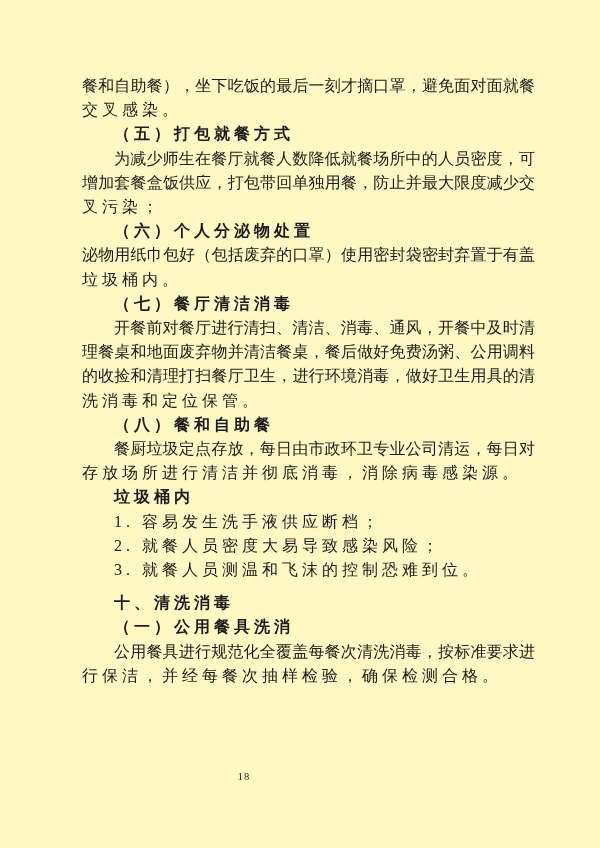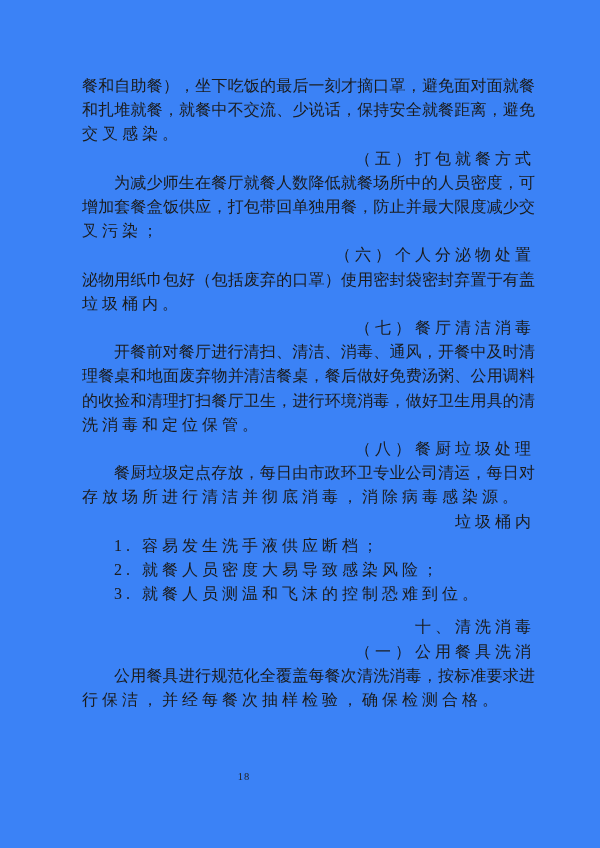--- a/index.html
+++ b/index.html
@@ -1,20 +1,20 @@
 <!DOCTYPE html>
 <html><head>
 <meta charset="utf-8">
 <style>
   html, body { margin: 0; padding: 0; }
   .page {
     position: relative;
     width: 600px;
     height: 848px;
-    background: #3b82f6;
+    background: #fef9c3;
     overflow: hidden;
     font-family: "Liberation Serif", "DejaVu Serif", serif;
     color: #1b1b1b;
   }
   .doc {
     position: absolute;
     left: 82px;
     top: 74px;
     width: 453px;
   }
@@ -27,55 +27,54 @@
   
   .j {
     letter-spacing: 0;
     white-space: normal;
     text-align: justify;
     text-align-last: justify;
     text-justify: inter-character;
   }
   
   .in { text-indent: 32px; }
-  .b  { font-weight: normal; text-align: right; }
+  .b  { font-weight: bold; }
   
   .gap { margin-top: 9px; }
   .pagenum {
     position: absolute;
     top: 771px;
     left: 0;
     width: 488px;
     text-align: center;
     font-size: 10.5px;
     letter-spacing: 1px;
     color: #222222;
   }
 </style>
 </head>
 <body>
 
 <div class="page">
   <div class="doc">
     <div class="line j">餐和自助餐），坐下吃饭的最后一刻才摘口罩，避免面对面就餐</div>
-    <div class="line j">和扎堆就餐，就餐中不交流、少说话，保持安全就餐距离，避免</div>
     <div class="line">交叉感染。</div>
     <div class="line in b">（五）打包就餐方式</div>
     <div class="line in j">为减少师生在餐厅就餐人数降低就餐场所中的人员密度，可</div>
     <div class="line j">增加套餐盒饭供应，打包带回单独用餐，防止并最大限度减少交</div>
     <div class="line">叉污染；</div>
     <div class="line in b">（六）个人分泌物处置</div>
     <div class="line j">泌物用纸巾包好（包括废弃的口罩）使用密封袋密封弃置于有盖</div>
     <div class="line">垃圾桶内。</div>
     <div class="line in b">（七）餐厅清洁消毒</div>
     <div class="line in j">开餐前对餐厅进行清扫、清洁、消毒、通风，开餐中及时清</div>
     <div class="line j">理餐桌和地面废弃物并清洁餐桌，餐后做好免费汤粥、公用调料</div>
     <div class="line j">的收捡和清理打扫餐厅卫生，进行环境消毒，做好卫生用具的清</div>
     <div class="line">洗消毒和定位保管。</div>
-    <div class="line in b">（八）餐厨垃圾处理</div>
+    <div class="line in b">（八）餐和自助餐</div>
     <div class="line in j">餐厨垃圾定点存放，每日由市政环卫专业公司清运，每日对</div>
     <div class="line">存放场所进行清洁并彻底消毒，消除病毒感染源。</div>
     <div class="line in b">垃圾桶内</div>
     <div class="line in">1. 容易发生洗手液供应断档；</div>
     <div class="line in">2. 就餐人员密度大易导致感染风险；</div>
     <div class="line in">3. 就餐人员测温和飞沫的控制恐难到位。</div>
     <div class="line in b gap">十、清洗消毒</div>
     <div class="line in b">（一）公用餐具洗消</div>
     <div class="line in j">公用餐具进行规范化全覆盖每餐次清洗消毒，按标准要求进</div>
     <div class="line">行保洁，并经每餐次抽样检验，确保检测合格。</div>

